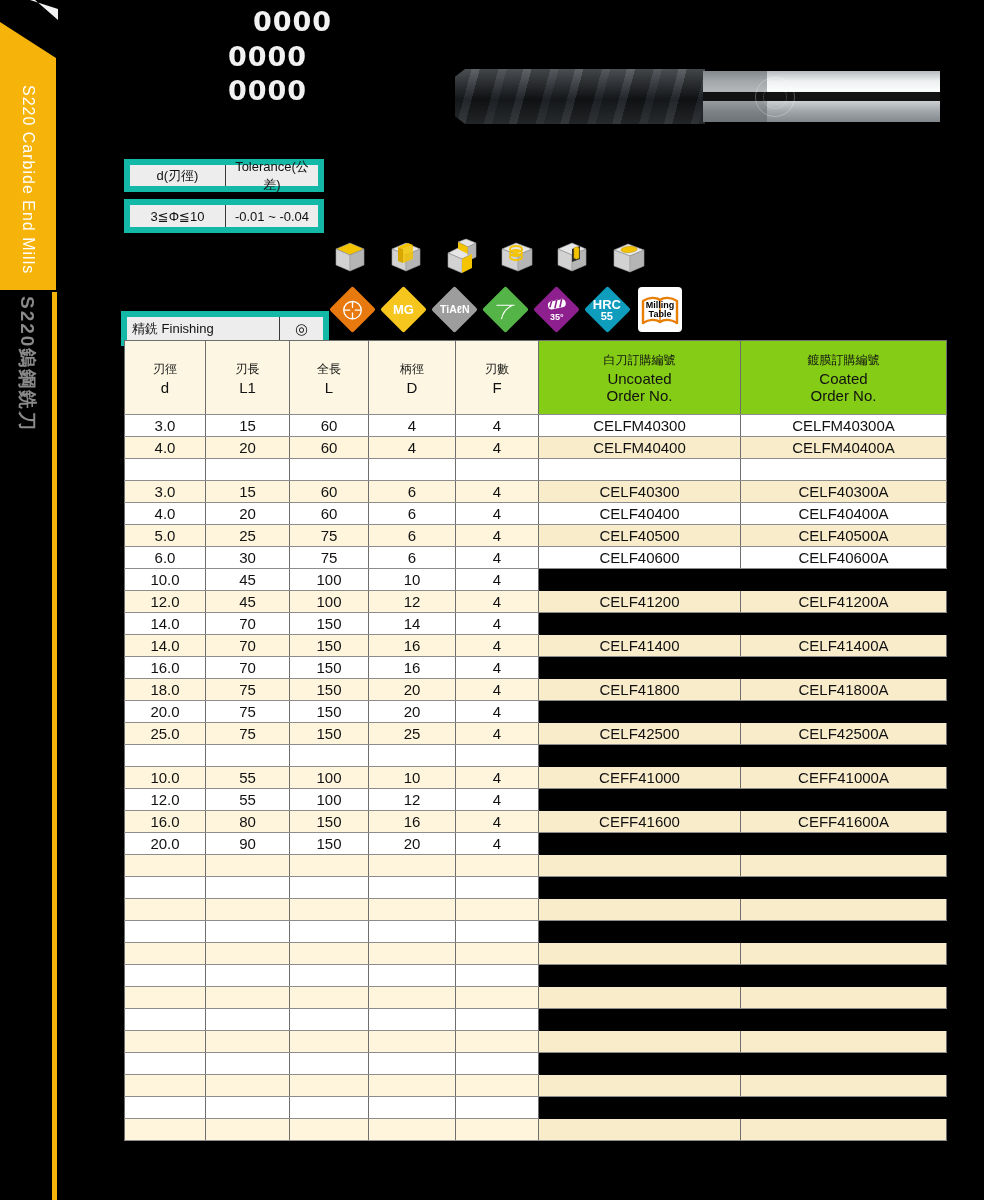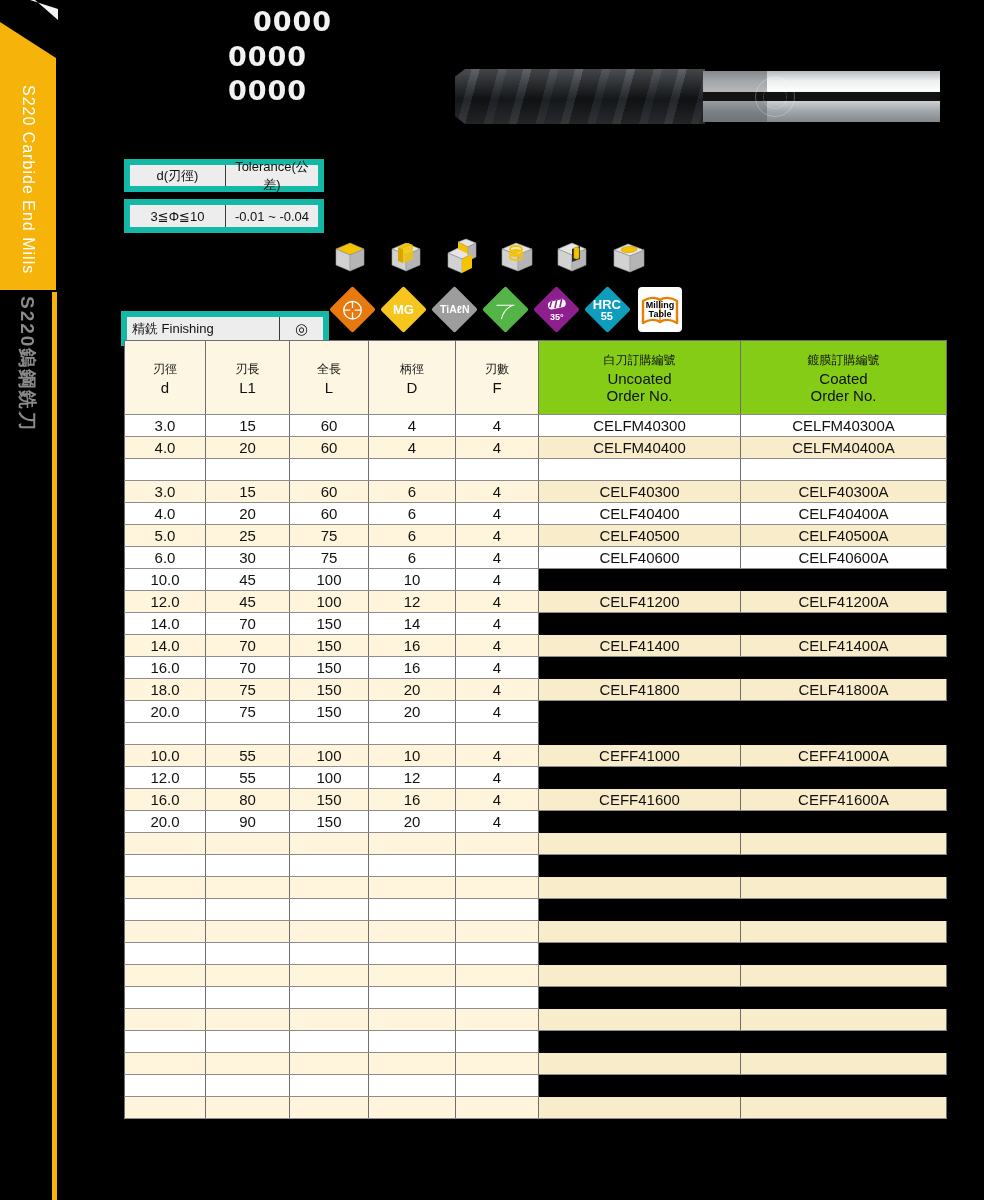--- a/index.html
+++ b/index.html
@@ -392,20 +392,29 @@
           <tr>
             <td class="cell white">20.0</td>
             <td class="cell white">75</td>
             <td class="cell white">150</td>
             <td class="cell white">20</td>
             <td class="cell white">4</td>
             <td class="cell black"></td>
             <td class="cell black"></td>
           </tr>
           <tr>
+            <td class="cell cream">25.0</td>
+            <td class="cell cream">75</td>
+            <td class="cell cream">150</td>
+            <td class="cell cream">25</td>
+            <td class="cell cream">4</td>
+            <td class="cell cream-o">CELF42500</td>
+            <td class="cell cream-o">CELF42500A</td>
+          </tr>
+          <tr>
             <td class="cell white"></td>
             <td class="cell white"></td>
             <td class="cell white"></td>
             <td class="cell white"></td>
             <td class="cell white"></td>
             <td class="cell black"></td>
             <td class="cell black"></td>
           </tr>
           <tr>
             <td class="cell cream">10.0</td>

